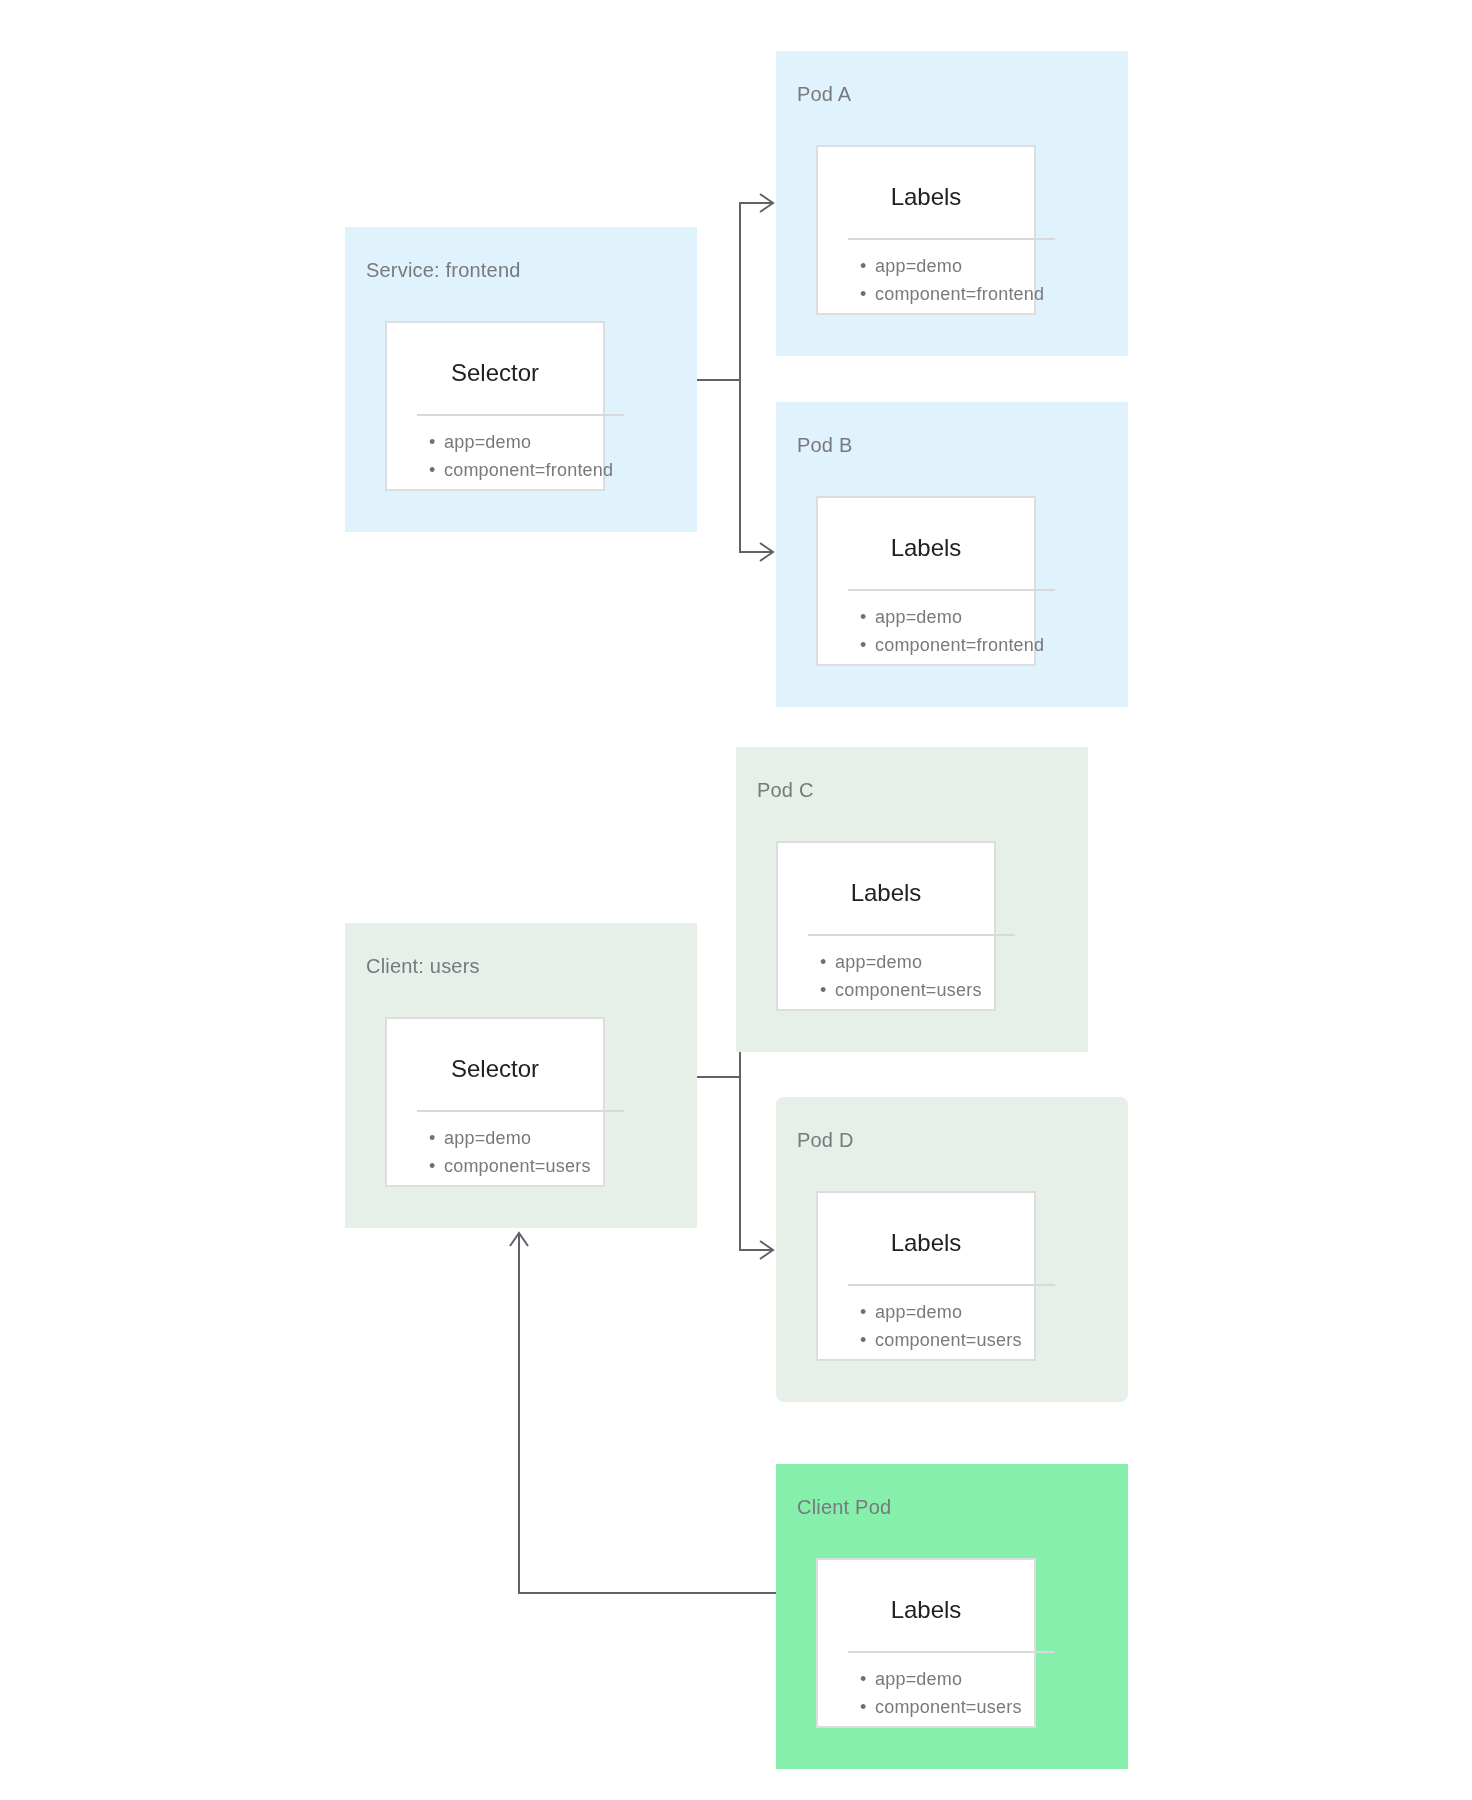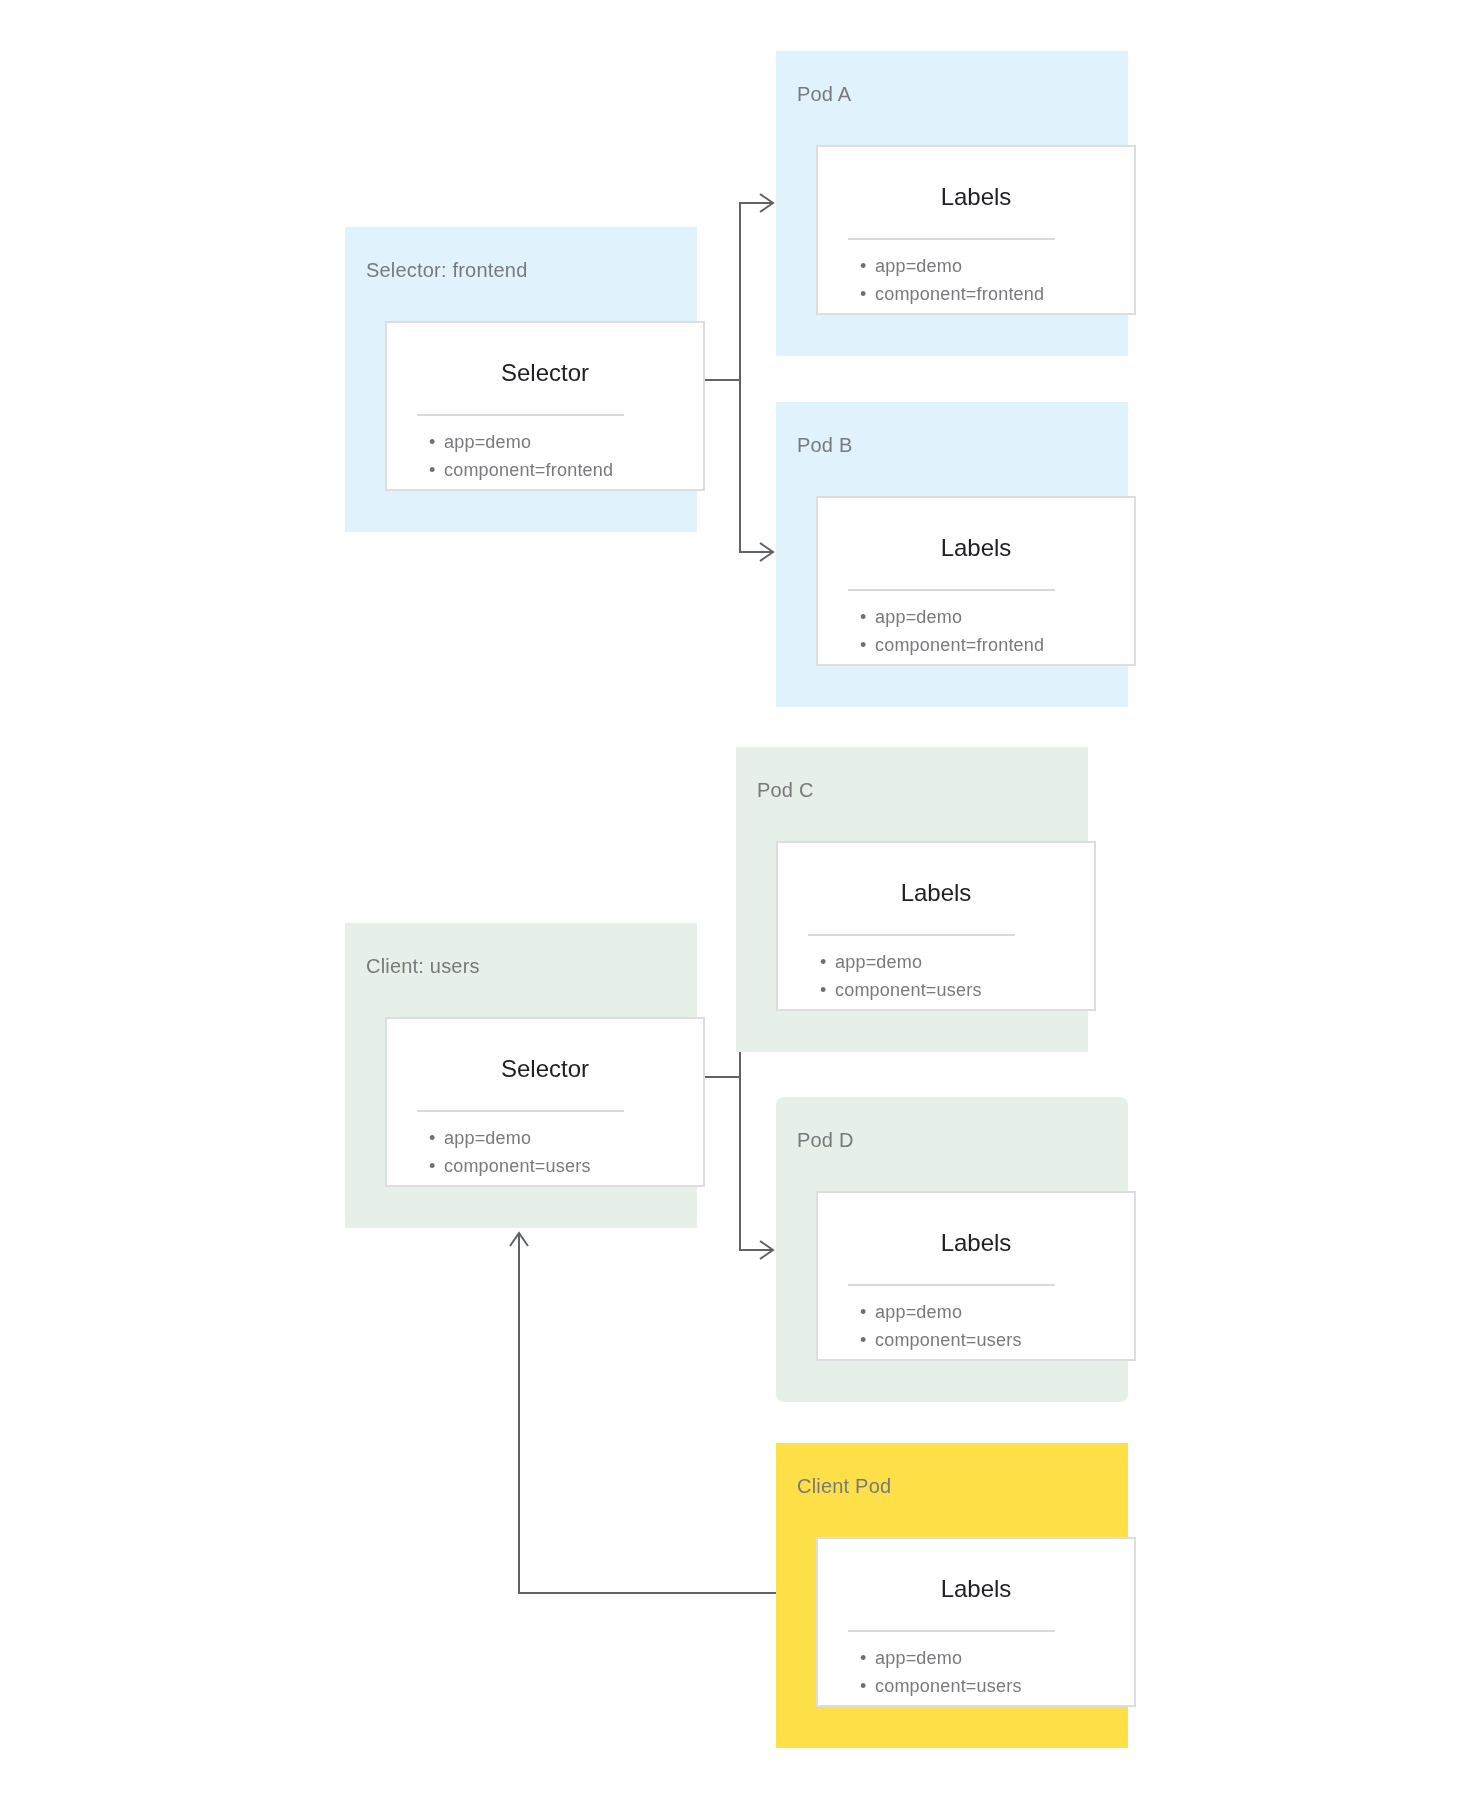--- a/index.html
+++ b/index.html
@@ -22,35 +22,35 @@
     width: 1472px;
     height: 1800px;
   }
   .box {
     position: absolute;
     width: 352px;
     height: 305px;
   }
   .box.blue   { background: #E0F3FD; }
   .box.green  { background: #E7EFE9; }
-  .box.purple { background: #fde047; }
+  .box.purple { background: #86efac; margin-top: 21px; }
   .box-label {
     position: absolute;
     left: 21px;
     top: 31px;
     font-size: 20px;
     line-height: 24px;
     color: #77797C;
     letter-spacing: 0.2px;
   }
   .card {
     position: absolute;
     left: 40px;
     top: 94px;
-    width: 320px;
+    width: 220px;
     height: 170px;
     box-sizing: border-box;
     background: #ffffff;
     border: 2px solid #DBDDDF;
   }
   .card-title {
     position: absolute;
     top: 36px;
     left: 0;
     width: 100%;
@@ -107,21 +107,21 @@
     <path d="M697 1077 H740"></path>
     <path d="M773 898 H740 V1250 H773"></path>
     <path d="M760 889 L773 898 L760 907"></path>
     <path d="M760 1241 L773 1250 L760 1259"></path>
 
     <path d="M776 1593 H519 V1233"></path>
     <path d="M510 1246 L519 1233 L528 1246"></path>
   </svg>
 
   <div class="box blue" style="left:345px;top:227px;">
-    <div class="box-label">Selector: frontend</div>
+    <div class="box-label">Service: frontend</div>
     <div class="card">
       <div class="card-title">Selector</div>
       <div class="card-divider"></div>
       <ul class="label-list">
         <li>app=demo</li>
         <li>component=frontend</li>
       </ul>
     </div>
   </div>
 

